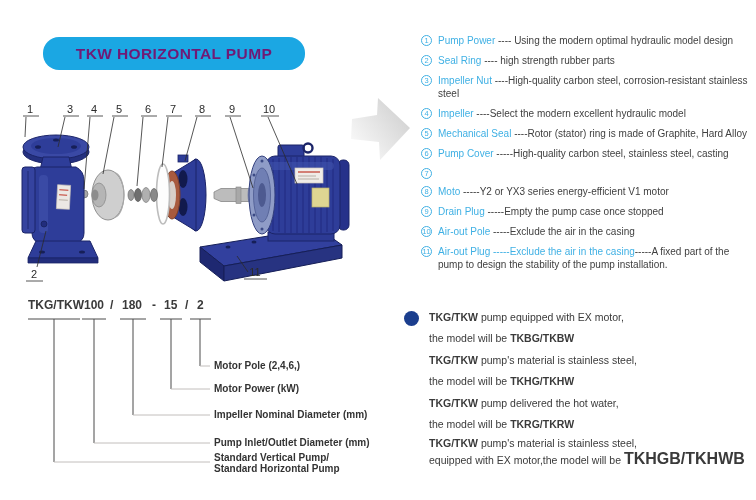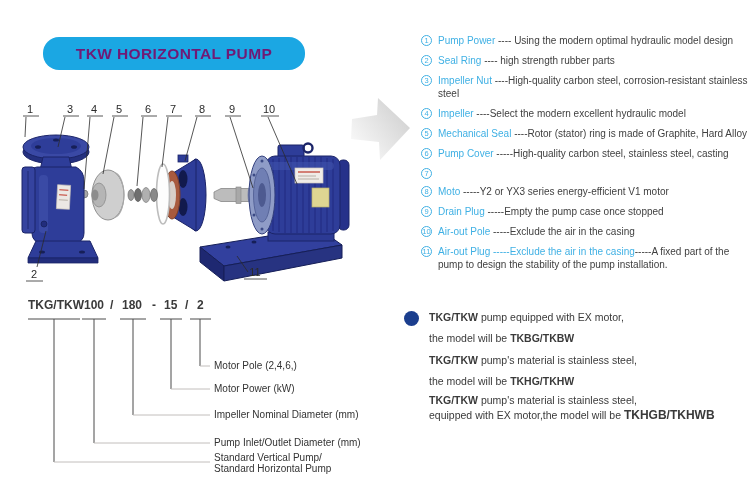--- a/index.html
+++ b/index.html
@@ -32,35 +32,35 @@
     flex:0 0 auto; width:11px; height:11px; margin:0 6px 0 0;
     border:1px solid #3fb0e4; border-radius:50%;
     color:#3fb0e4; font-size:7.5px; line-height:10px; text-align:center;
   }
   .pname { color:#3fb0e4; }
   .pdesc { color:#3f3f3f; }
   
   .seg { position:absolute; top:298px; font-size:12px; font-weight:bold; color:#3a3a3a; }
   .model-lines { position:absolute; left:0; top:316px; }
   .mlabel {
-    position:absolute; left:214px; font-size:10px; font-weight:400;
+    position:absolute; left:214px; font-size:10px; font-weight:700;
     color:#333333; line-height:11px; white-space:nowrap;
   }
   
   .notes { position:absolute; left:402px; top:301px; width:352px;margin-top:6px; }
   .bullet {
     position:absolute; left:2px; top:4px; width:15px; height:15px;
     border-radius:50%; background:#1b3e8e;
   }
   .notes-text { margin-left:27px; font-size:10.5px; color:#3a3a3a; }
   .note div { line-height:21px; }
   .note { margin-bottom:1px; }
   .note.tight div { line-height:15px; }
   .note b { font-weight:bold; }
-  .big-code { font-size:12px; font-weight:bold; }
+  .big-code { font-size:16px; font-weight:bold; }
 </style>
 </head>
 <body>
 
 <div class="page">
 
   <div class="banner">
     <span>TKW HORIZONTAL PUMP</span>
   </div>
 
@@ -308,20 +308,24 @@
     <span class="bullet"></span>
     <div class="notes-text">
       <div class="note">
         <div><b>TKG/TKW</b><span> pump equipped with EX motor,</span></div>
         <div><span>the model will be </span><b>TKBG/TKBW</b></div>
       </div>
       <div class="note">
         <div><b>TKG/TKW</b><span> pump's material is stainless steel,</span></div>
         <div><span>the model will be </span><b>TKHG/TKHW</b></div>
       </div>
+      <div class="note">
+        <div><b>TKG/TKW</b><span> pump delivered the hot water,</span></div>
+        <div><span>the model will be </span><b>TKRG/TKRW</b></div>
+      </div>
       <div class="note tight">
         <div><b>TKG/TKW</b><span> pump's material is stainless steel,</span></div>
         <div><span>equipped with EX motor,the model will be </span><b class="big-code">TKHGB/TKHWB</b></div>
       </div>
     </div>
   </div>
 
 </div>
 
 </body></html>

